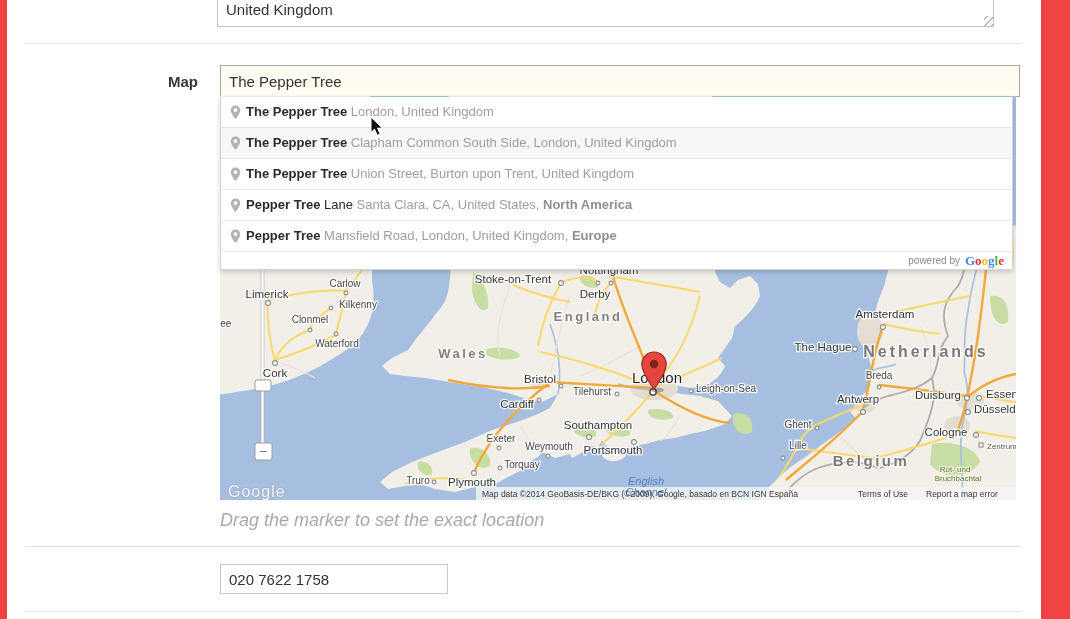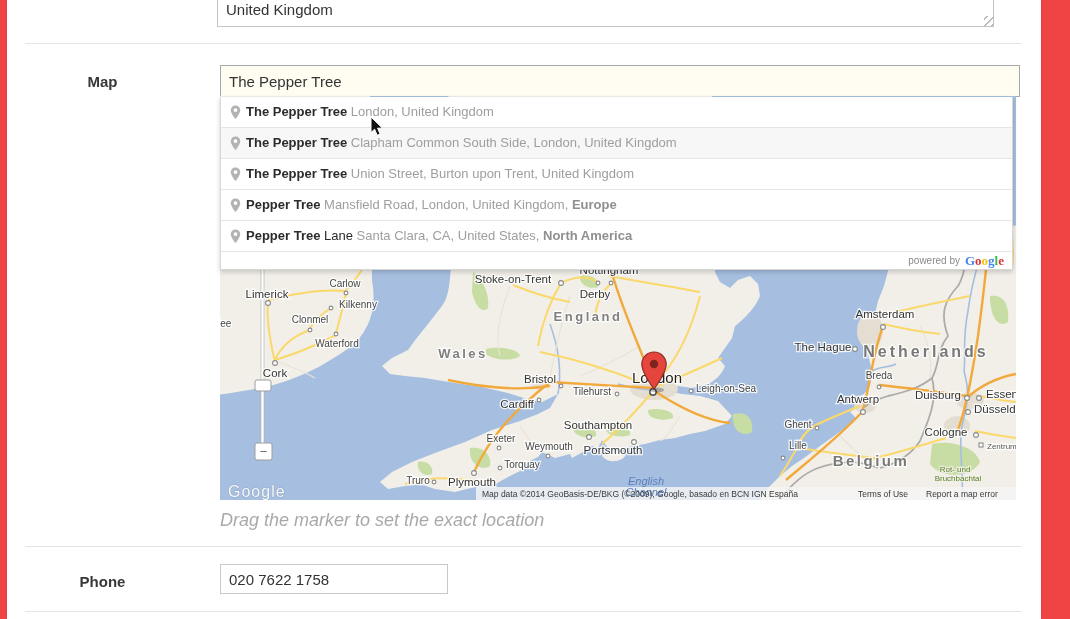--- a/index.html
+++ b/index.html
@@ -7,21 +7,21 @@
   #stage{position:relative;width:1070px;height:619px;overflow:hidden;background:#ef4444;}
   #card{position:absolute;left:7px;top:0;width:1034px;height:619px;background:#fff;box-shadow:0 0 2px rgba(0,0,0,.12);}
   .divider{position:absolute;left:18px;width:996px;height:0;border-top:1px solid #e4e4e4;}
   
   #addr-ta{position:absolute;left:210px;top:-14px;width:777px;height:41px;box-sizing:border-box;
     border:1px solid #c4c4c4;background:#fff;font:15px "Liberation Sans",sans-serif;color:#333;
     padding:14px 8px 4px 8px;resize:none;overflow:hidden;}
   #resize-grip{position:absolute;left:977px;top:16px;width:10px;height:10px;
     background:repeating-linear-gradient(135deg,transparent 0 2px,#b9b9b9 2px 3px,transparent 3px 5px);}
   
-  .fieldlabel{position:absolute;left:0;width:191px;text-align:center;font-weight:bold;font-size:15px;color:#383838;}
+  .fieldlabel{position:absolute;left:0;width:191px;text-align:right;font-weight:bold;font-size:15px;color:#383838;}
   
   #map-input{position:absolute;left:213px;top:65px;width:800px;height:32px;box-sizing:border-box;
     border:1px solid #a8a8a8;background:#fffdf2;font:15px "Liberation Sans",sans-serif;color:#333;padding:0 8px;}
   
   #pac{position:absolute;left:213px;top:97px;width:791px;background:#fff;border:1px solid #d6d6d6;
     border-top:none;box-shadow:0 2px 5px rgba(0,0,0,.18);z-index:5;}
   .pac-row{height:30px;line-height:30px;border-bottom:1px solid #e6e6e6;padding-left:25px;position:relative;
     white-space:nowrap;overflow:hidden;font-size:13px;color:#9e9e9e;cursor:pointer;background:#fff;}
   .pac-row.hover{background:#f7f7f7;}
   .pac-row .main{font-weight:bold;color:#2b2b2b;}
@@ -291,37 +291,36 @@
               <path d="M5.5,0.5 C2.9,0.5 0.8,2.6 0.8,5.2 C0.8,8.7 5.5,14 5.5,14 C5.5,14 10.2,8.7 10.2,5.2 C10.2,2.6 8.1,0.5 5.5,0.5 Z" fill="#b3b3b3"></path>
               <circle cx="5.5" cy="5.1" r="1.9" fill="#fff"></circle>
             </svg><span class="main">The Pepper Tree</span><span class="plain"></span><span> Clapham Common South Side, London, United Kingdom</span><span class="tailbold"></span></div>
           <div class="pac-row"><svg class="pac-pin" width="11" height="15" viewBox="0 0 11 15">
               <path d="M5.5,0.5 C2.9,0.5 0.8,2.6 0.8,5.2 C0.8,8.7 5.5,14 5.5,14 C5.5,14 10.2,8.7 10.2,5.2 C10.2,2.6 8.1,0.5 5.5,0.5 Z" fill="#b3b3b3"></path>
               <circle cx="5.5" cy="5.1" r="1.9" fill="#fff"></circle>
             </svg><span class="main">The Pepper Tree</span><span class="plain"></span><span> Union Street, Burton upon Trent, United Kingdom</span><span class="tailbold"></span></div>
           <div class="pac-row"><svg class="pac-pin" width="11" height="15" viewBox="0 0 11 15">
               <path d="M5.5,0.5 C2.9,0.5 0.8,2.6 0.8,5.2 C0.8,8.7 5.5,14 5.5,14 C5.5,14 10.2,8.7 10.2,5.2 C10.2,2.6 8.1,0.5 5.5,0.5 Z" fill="#b3b3b3"></path>
               <circle cx="5.5" cy="5.1" r="1.9" fill="#fff"></circle>
+            </svg><span class="main">Pepper Tree</span><span class="plain"> Lane</span><span> Santa Clara, CA, United States, </span><span class="tailbold">North America</span></div>
+          <div class="pac-row"><svg class="pac-pin" width="11" height="15" viewBox="0 0 11 15">
+              <path d="M5.5,0.5 C2.9,0.5 0.8,2.6 0.8,5.2 C0.8,8.7 5.5,14 5.5,14 C5.5,14 10.2,8.7 10.2,5.2 C10.2,2.6 8.1,0.5 5.5,0.5 Z" fill="#b3b3b3"></path>
+              <circle cx="5.5" cy="5.1" r="1.9" fill="#fff"></circle>
             </svg><span class="main">Pepper Tree</span><span class="plain"></span><span> Mansfield Road, London, United Kingdom, </span><span class="tailbold">Europe</span></div>
-          <div class="pac-row"><svg class="pac-pin" width="11" height="15" viewBox="0 0 11 15">
-              <path d="M5.5,0.5 C2.9,0.5 0.8,2.6 0.8,5.2 C0.8,8.7 5.5,14 5.5,14 C5.5,14 10.2,8.7 10.2,5.2 C10.2,2.6 8.1,0.5 5.5,0.5 Z" fill="#b3b3b3"></path>
-              <circle cx="5.5" cy="5.1" r="1.9" fill="#fff"></circle>
-            </svg><span class="main">Pepper Tree</span><span class="plain"> Lane</span><span> Santa Clara, CA, United States, </span><span class="tailbold">North America</span></div>
         </div>
       <div id="pac-powered">
         <span class="pb">powered by</span>
         <span class="glogo" id="glogo"><span style="color: rgb(72, 133, 237);">G</span><span style="color: rgb(219, 50, 54);">o</span><span style="color: rgb(244, 194, 13);">o</span><span style="color: rgb(72, 133, 237);">g</span><span style="color: rgb(60, 186, 84);">l</span><span style="color: rgb(219, 50, 54);">e</span></span>
       </div>
     </div>
 
     <div id="drag-hint">Drag the marker to set the exact location</div>
 
     <div class="divider" style="top:546px"></div>
 
-    <div class="fieldlabel" style="top:573px">Phone</div>
     <input id="phone-input" type="text" value="020 7622 1758" style="">
 
     <div class="divider" style="top:611px"></div>
   </div>
 
   <svg id="cursor" width="14" height="21" viewBox="0 0 14 21">
     <path d="M1,1 L1,16.5 L4.6,13.2 L7.2,19.3 L10.1,18 L7.6,12.2 L12.5,12.2 Z" fill="#111" stroke="#fff" stroke-width="1"></path>
   </svg>
 </div>
 

